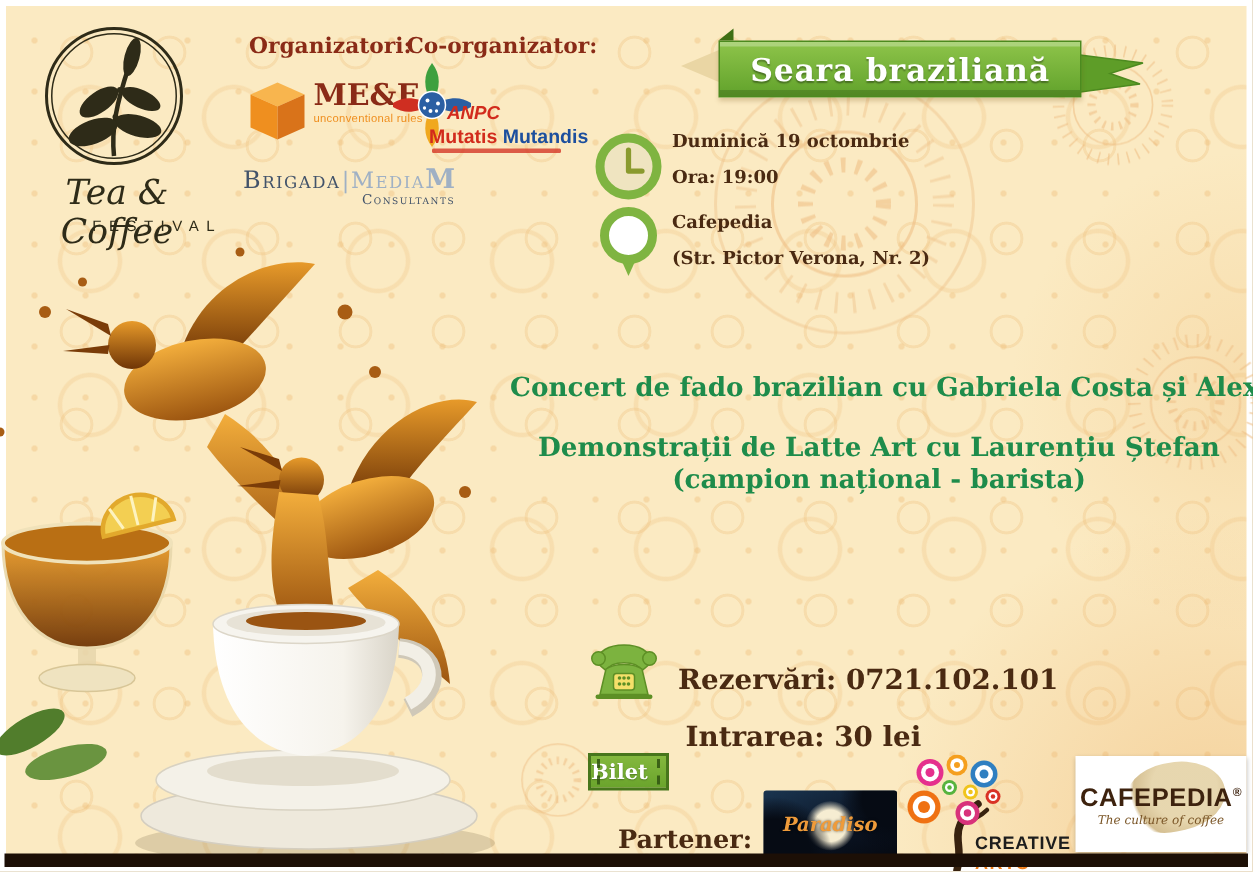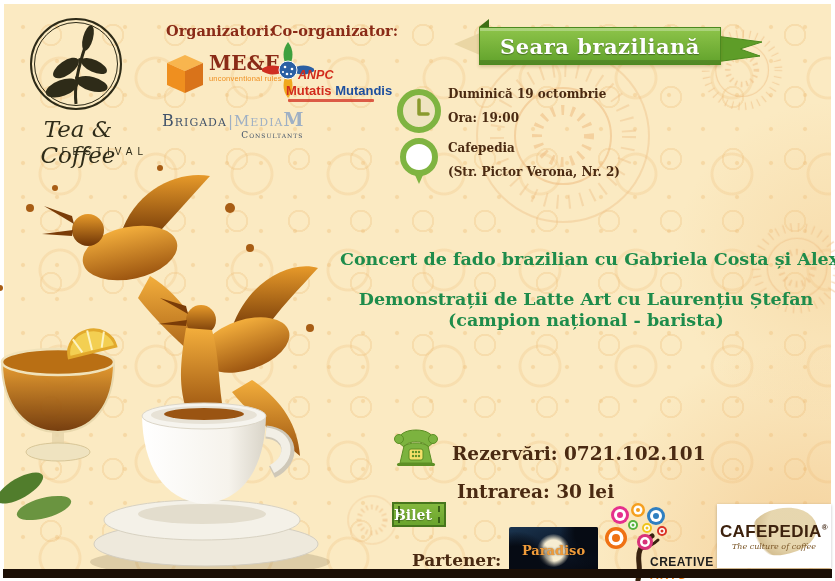--- a/index.html
+++ b/index.html
@@ -91,21 +91,21 @@
   
   .partner-label{left:412px; top:550px; color:#4a2a12; font-weight:bold; font-size:17px; z-index:4;}
   .club-logo{left:509px; top:527px; width:89px; height:47px; z-index:4; border-radius:2px; overflow:hidden;
     background:linear-gradient(160deg,#1b3550,#0a1322 60%,#05080f);}
   .club-logo .moon{position:absolute; left:28px; top:7px; width:33px; height:33px; border-radius:50%;
     background:radial-gradient(#f6edd2 0 45%, rgba(246,237,210,.35) 62%, transparent 72%);}
   .club-logo .palms{position:absolute; inset:0;
     background:radial-gradient(circle at 8% 92%, #060b14 0 26%, transparent 42%),
                radial-gradient(circle at 95% 12%, #060b14 0 20%, transparent 36%);}
   .club-text{position:absolute; inset:0; display:flex; align-items:center; justify-content:center;
-    color:#ef9b3a; font-weight:bold; font-size:13px; text-shadow:0 0 2px rgba(0,0,0,.6);}
+    color:#ef9b3a; font-style:italic; font-weight:bold; font-size:13px; text-shadow:0 0 2px rgba(0,0,0,.6);}
   .creative-logo{left:600px; top:503px; z-index:4;}
   .cafepedia-logo{left:717px; top:504px; width:114px; height:64px; background:#fff; z-index:4;
     box-shadow:0 1px 3px rgba(0,0,0,.25); overflow:hidden;}
   .cafepedia-blob{position:absolute; left:34px; top:4px; width:66px; height:46px; border-radius:50% 60% 55% 50%;
     background:radial-gradient(circle at 60% 40%, #e4d2a6 0 45%, #d0b886 70%, transparent 75%); opacity:.9; transform:rotate(-12deg);}
   .cafepedia-name{position:absolute; left:0; right:0; top:18px; text-align:center;
     font-family:"Liberation Sans",sans-serif; font-weight:bold; font-size:17px; letter-spacing:.4px; color:#3d220e;}
   .cafepedia-reg{font-size:8px; vertical-align:super;}
   .cafepedia-tag{position:absolute; left:0; right:0; top:38px; text-align:center;
     font-style:italic; font-size:8px; color:#7a5526;}

